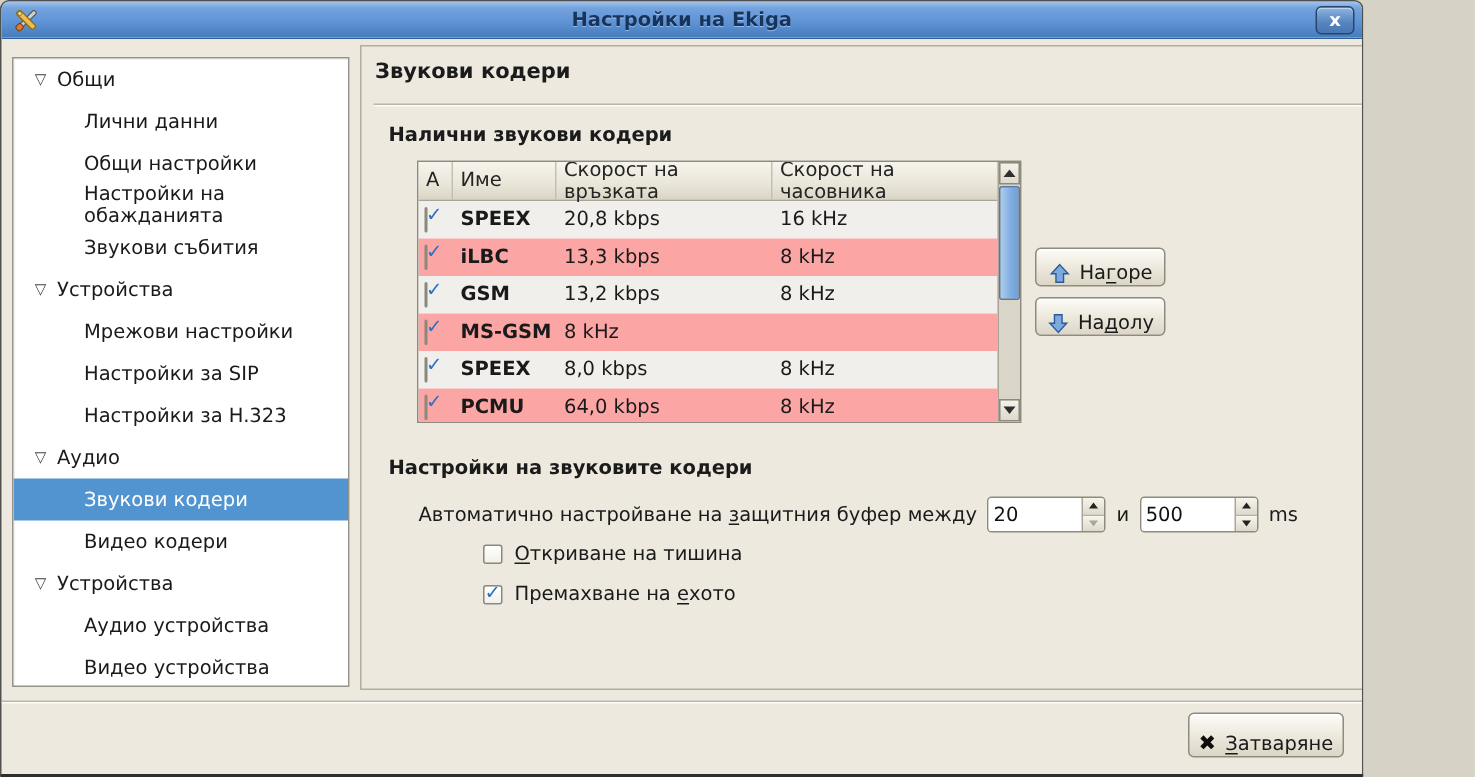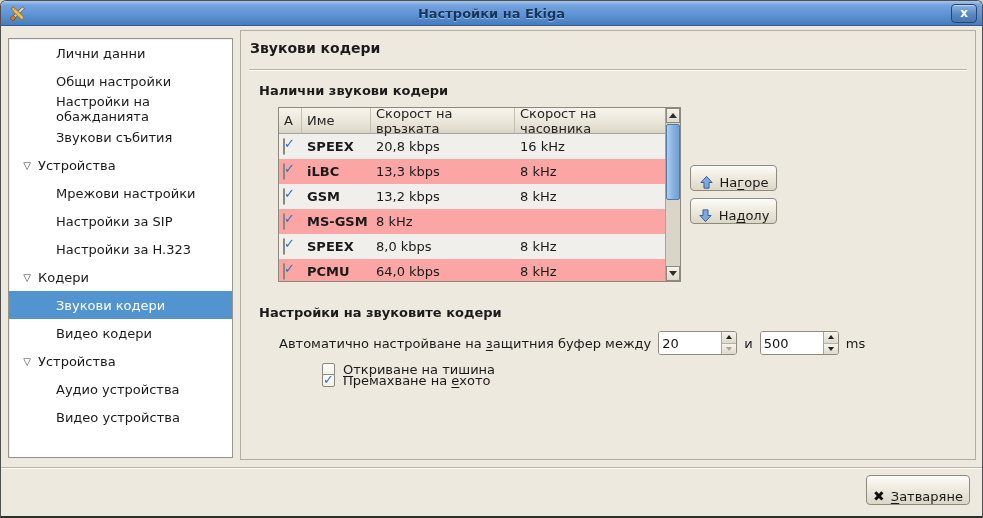--- a/index.html
+++ b/index.html
@@ -1,20 +1,20 @@
 <!DOCTYPE html>
 <html><head>
 <meta charset="utf-8">
 <style>
   * { margin:0; padding:0; box-sizing:border-box; }
   html,body { background:#d6d2c6; }
   body { font-family:"DejaVu Sans","Liberation Sans",sans-serif; font-size:13px; color:#1a1a1a; }
 
   .window {
-    position:relative; width:983px; height:518px;
+    position:relative; width:909px; height:518px;
     background:#ede9df;
     border:1px solid #50504e; border-bottom:2px solid #2e2e2c;
     border-radius:6px 6px 1px 1px;
     overflow:hidden;
   }
 
   
   .titlebar {
     position:relative; height:25px;
     background:linear-gradient(#a5c6ee 0%, #74a3dd 18%, #5f94d6 55%, #467cbc 100%);
@@ -127,21 +127,21 @@
     font:13px "DejaVu Sans","Liberation Sans",sans-serif; color:#111; background:#fff; }
   .spin-btns { width:15px; display:flex; flex-direction:column; border-left:1px solid #a9a598; }
   .spin-b { flex:1; background:linear-gradient(#f7f4ed,#ddd9cb); display:flex; align-items:center; justify-content:center; }
   .spin-b.up { border-bottom:1px solid #b5b1a4; }
   .stri-up   { width:0; height:0; border-left:3.5px solid transparent; border-right:3.5px solid transparent; border-bottom:4.5px solid #222; }
   .stri-down { width:0; height:0; border-left:3.5px solid transparent; border-right:3.5px solid transparent; border-top:4.5px solid #222; }
   .stri-down.dim { border-top-color:#a9a598; }
 
   .check-row { position:absolute; display:flex; align-items:center; gap:8px;padding-left:40px; }
   .cr1 { left:41px; top:331px; }
-  .cr2 { left:41px; top:342px; }
+  .cr2 { left:41px; top:358px; }
 
   
   .sep-footer { left:0; right:0; top:441px; }
   .btn-close-dialog { position:absolute; right:12px; top:449px; width:104px; height:30px; }
   .x-glyph { font-weight:bold; font-size:14px; color:#0d0d0d; }
 </style>
 </head>
 <body>
 
 <div class="window">
@@ -157,20 +157,24 @@
         <circle cx="8.1" cy="2.8" r="1.1" fill="#f7e09a" stroke="#8a6a1c" stroke-width="0.5"></circle>
       </g>
     </svg>
     <div class="title-text">Настройки на Ekiga</div>
     <div class="tb-close">x</div>
   </div>
 
   <div class="content">
 
     <div class="sidebar">
+      <div class="tree-row group">
+        <span class="expander"></span>
+        <span class="tree-label">Общи</span>
+      </div>
       <div class="tree-row leaf">
         <span class="tree-label">Лични данни</span>
       </div>
       <div class="tree-row leaf">
         <span class="tree-label">Общи настройки</span>
       </div>
       <div class="tree-row leaf">
         <span class="tree-label">Настройки на обажданията</span>
       </div>
       <div class="tree-row leaf">
@@ -184,21 +188,21 @@
         <span class="tree-label">Мрежови настройки</span>
       </div>
       <div class="tree-row leaf">
         <span class="tree-label">Настройки за SIP</span>
       </div>
       <div class="tree-row leaf">
         <span class="tree-label">Настройки за H.323</span>
       </div>
       <div class="tree-row group">
         <span class="expander"></span>
-        <span class="tree-label">Кодери</span>
+        <span class="tree-label">Аудио</span>
       </div>
       <div class="tree-row leaf selected">
         <span class="tree-label">Звукови кодери</span>
       </div>
       <div class="tree-row leaf">
         <span class="tree-label">Видео кодери</span>
       </div>
       <div class="tree-row group">
         <span class="expander"></span>
         <span class="tree-label">Устройства</span>

